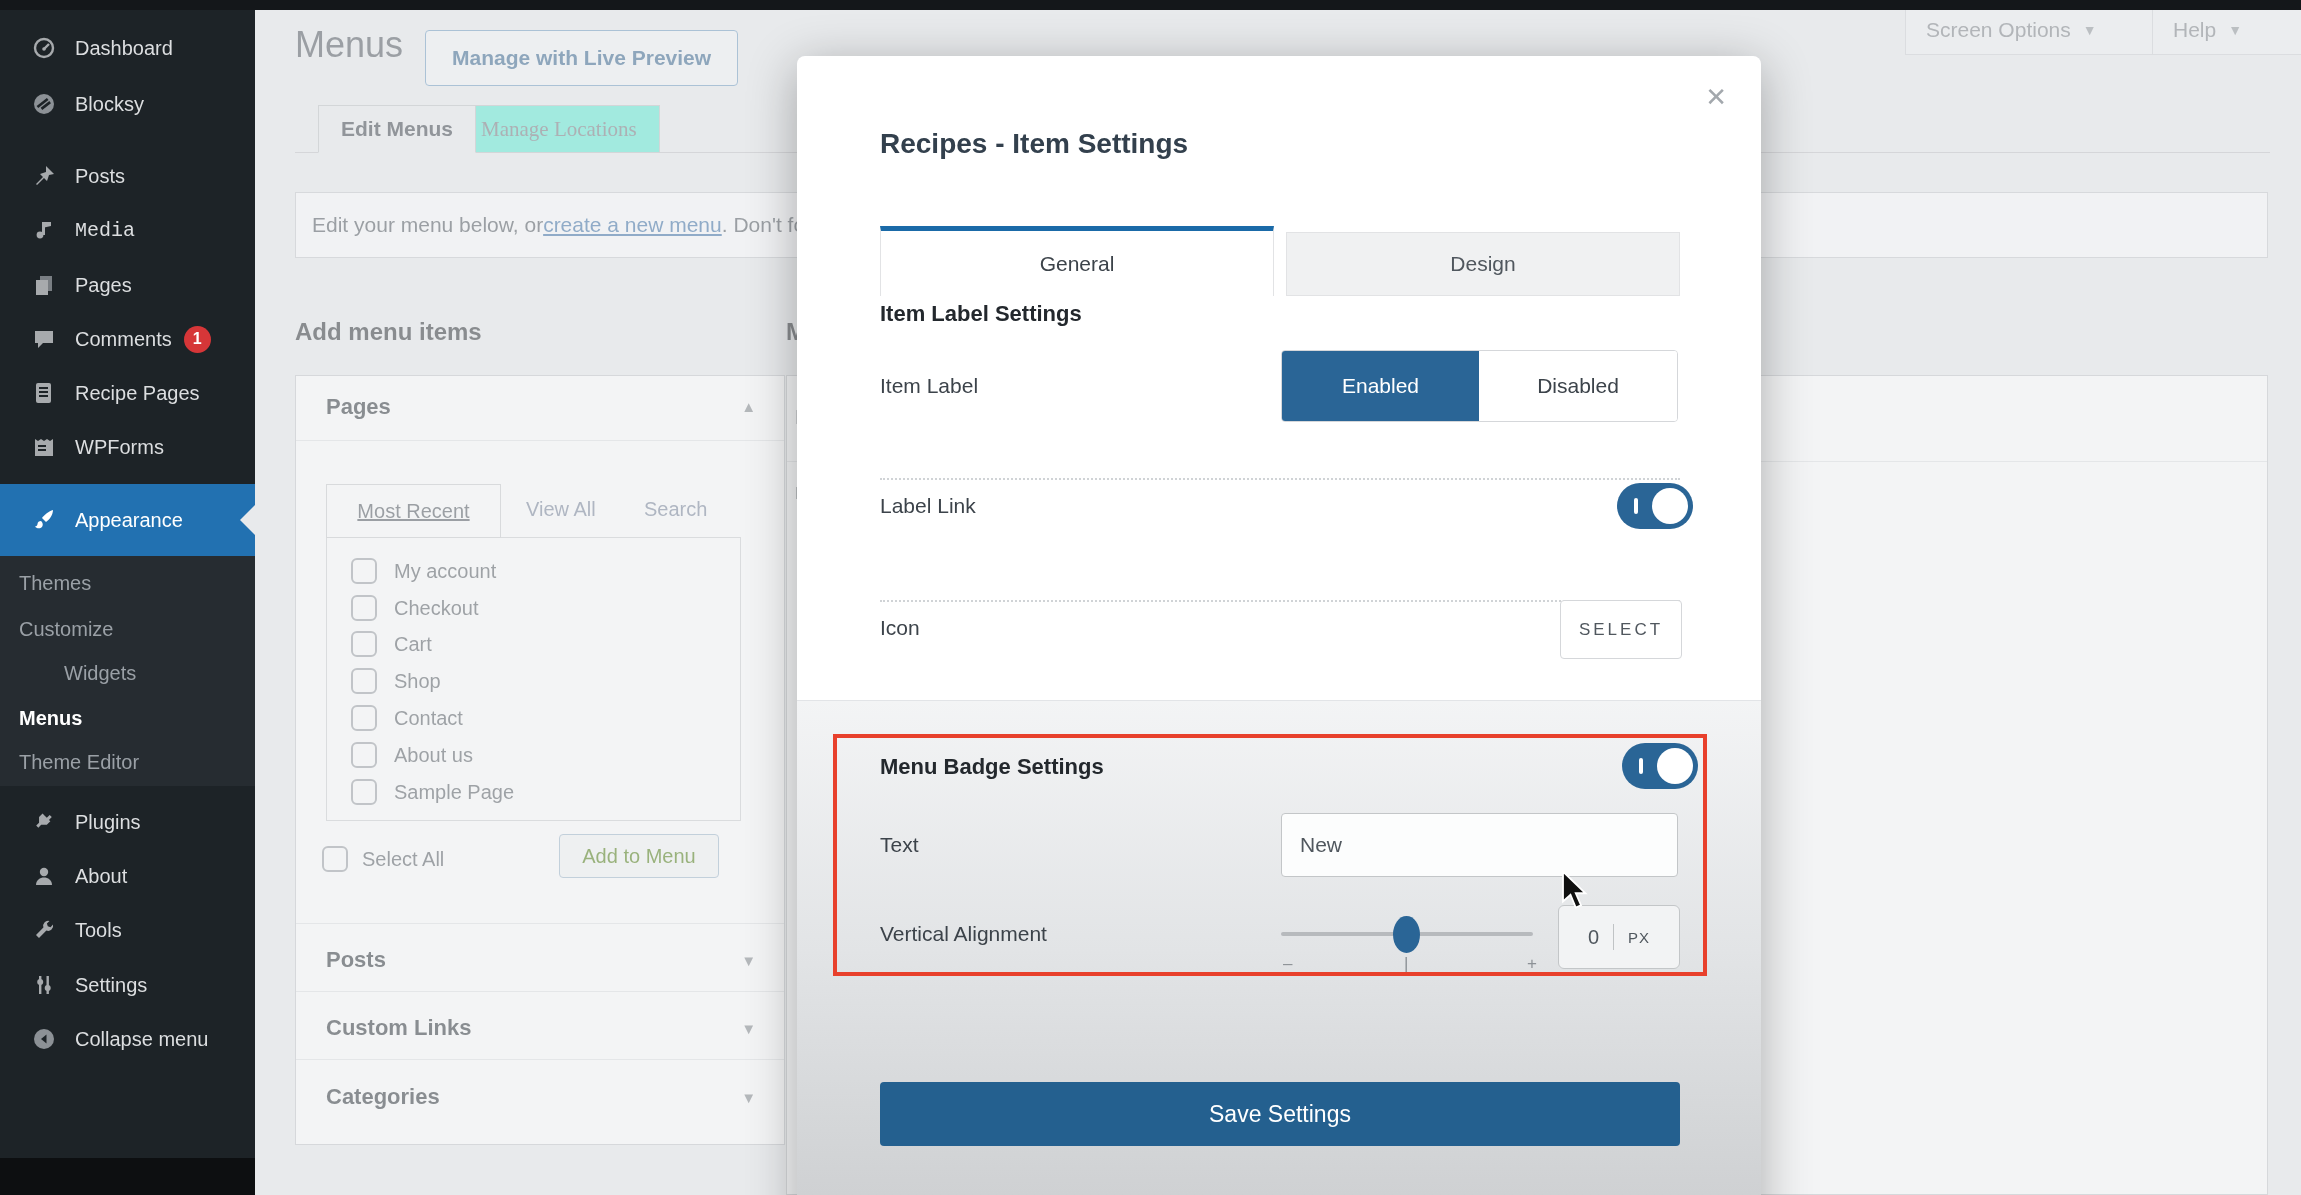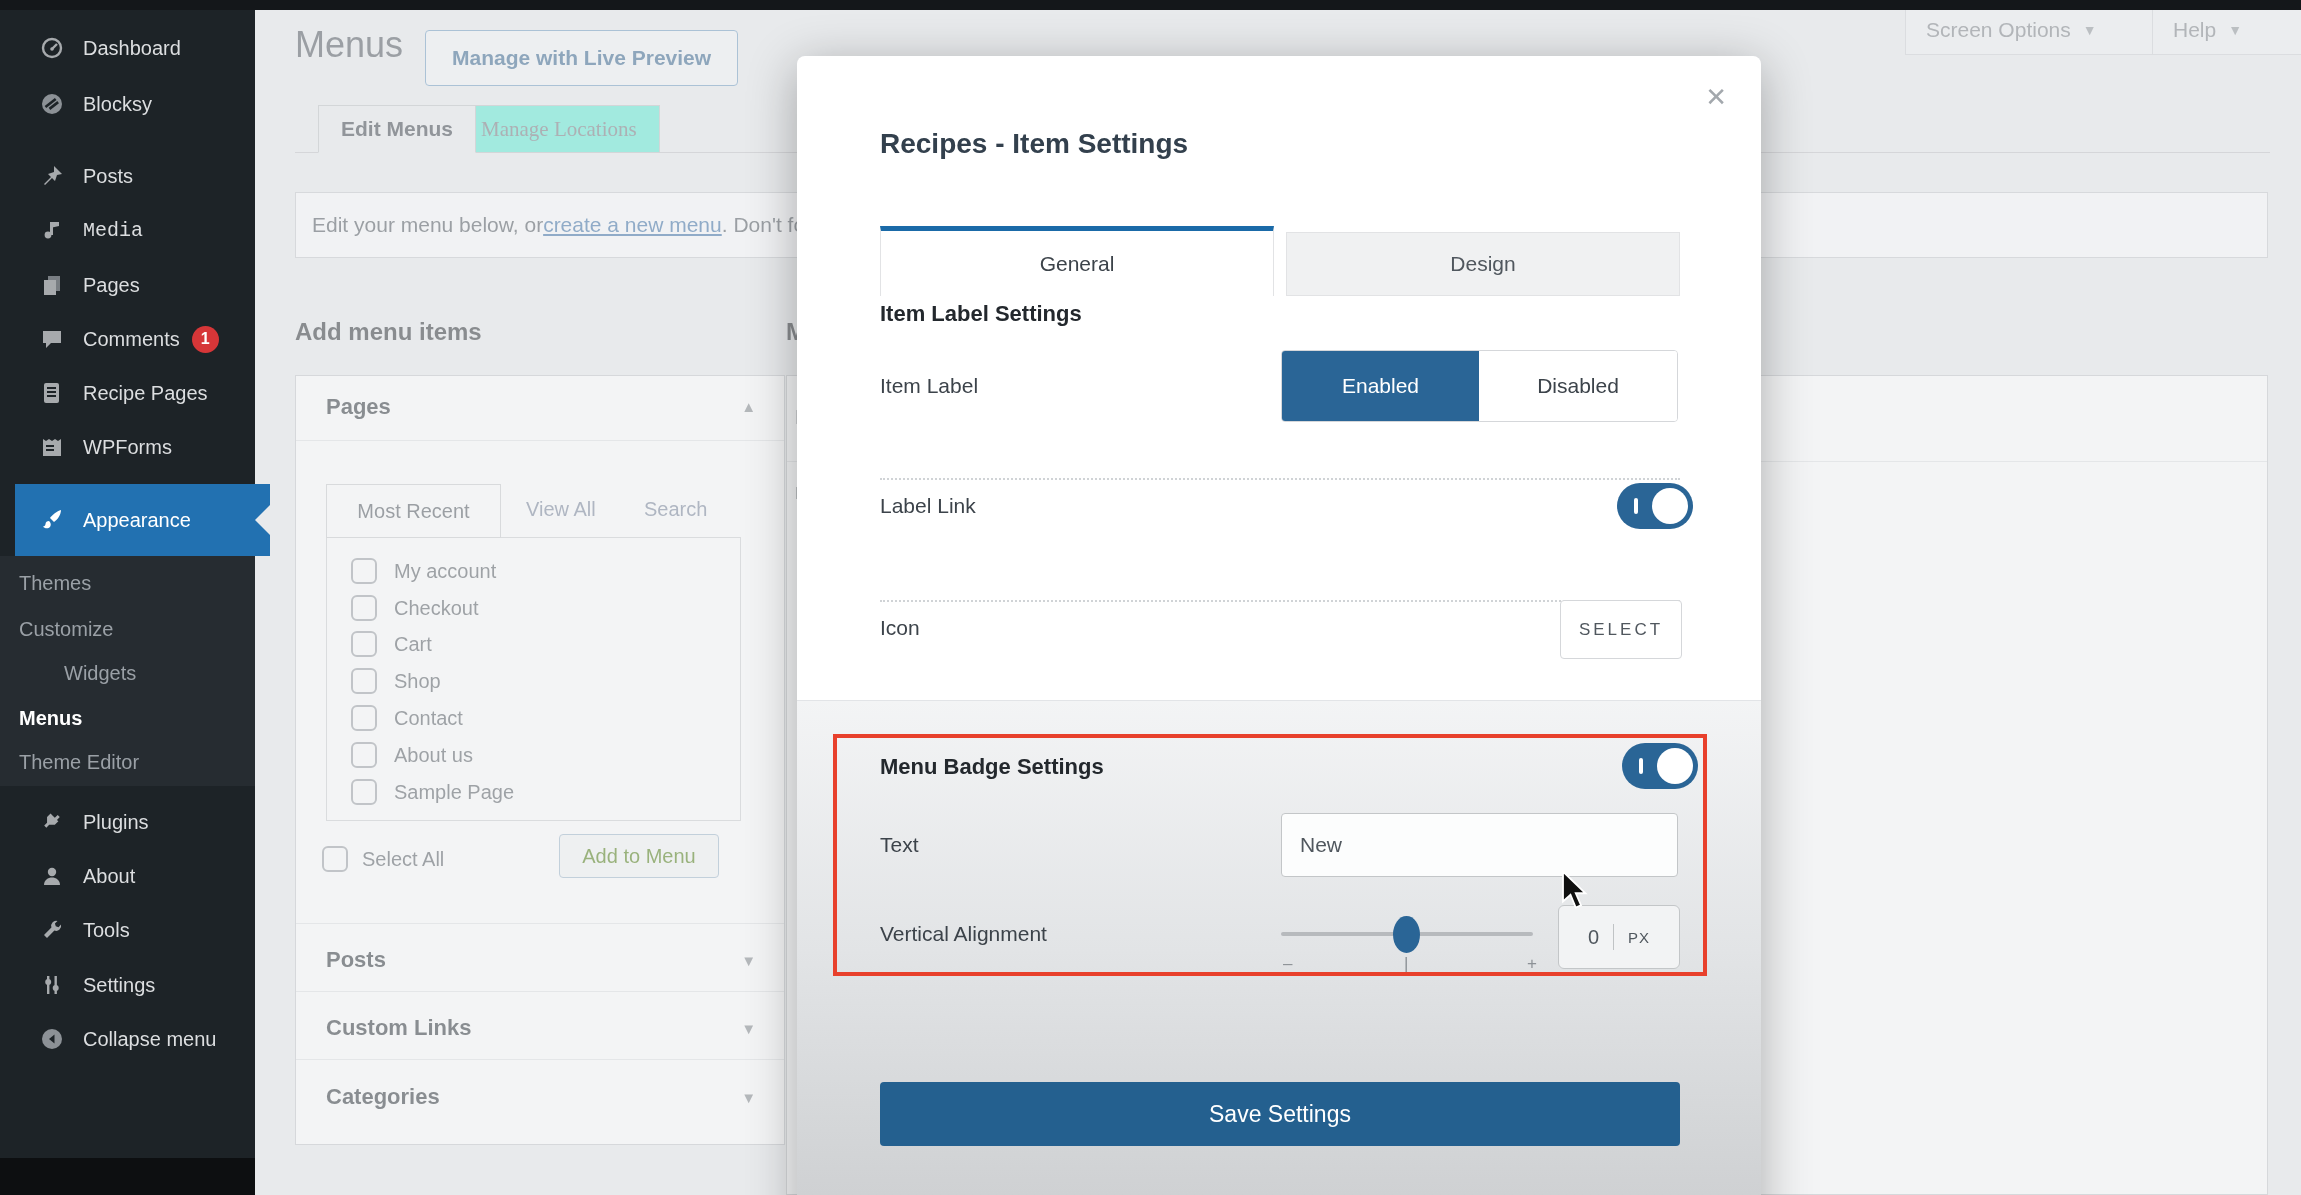--- a/index.html
+++ b/index.html
@@ -2,22 +2,22 @@
 <html><head>
 <meta charset="utf-8">
 <style>
   html,body{margin:0;padding:0;}
   .stage{position:relative;width:2301px;height:1195px;background:#e8eaec;overflow:hidden;
          font-family:"Liberation Sans",sans-serif;-webkit-font-smoothing:antialiased;}
   
   .topbar{position:absolute;left:0;top:0;width:2301px;height:10px;background:#14171a;z-index:7;}
   
   .sidebar{position:absolute;left:0;top:0;width:255px;height:1195px;background:#1d2327;z-index:6;}
-  .side-item{position:absolute;left:15px;width:255px;height:54px;display:flex;align-items:center;
-             padding-left:22px;box-sizing:border-box;color:#dcdee0;font-size:20px;cursor:pointer;}
+  .side-item{position:absolute;left:0;width:255px;height:54px;display:flex;align-items:center;
+             padding-left:29px;box-sizing:border-box;color:#dcdee0;font-size:20px;cursor:pointer;}
   .side-item .ic{width:30px;display:flex;justify-content:center;margin-right:16px;flex:0 0 30px;}
   .side-item.active{background:#2271b1;color:#fff;height:72px;}
   .side-item.active::after{content:'';position:absolute;right:0;top:50%;transform:translateY(-50%);
      border:15px solid transparent;border-right:15px solid #e8eaec;border-left:0;}
   .badge{background:#d63638;color:#fff;border-radius:50%;min-width:27px;height:27px;display:inline-flex;
          align-items:center;justify-content:center;font-size:16px;margin-left:12px;font-weight:bold;}
   .submenu{position:absolute;left:0;top:556px;width:255px;height:230px;background:#262c31;}
   .sub-item{position:absolute;left:19px;font-size:20px;color:#9aa0a6;cursor:pointer;line-height:28px;}
   .sub-item.current{color:#fff;font-weight:bold;}
   .side-foot{position:absolute;left:0;top:1158px;width:255px;height:37px;background:#0d0f11;}
@@ -39,21 +39,21 @@
     border:1px solid #c8cacd;box-sizing:border-box;display:flex;align-items:center;padding-left:16px;
     font-size:21px;color:#50575e;white-space:nowrap;overflow:hidden;}
   .notice a{color:#3a6ea5;text-decoration:underline;}
   .colhead{position:absolute;top:318px;font-size:24px;font-weight:600;color:#2c3135;}
   .panel{position:absolute;background:#fff;border:1px solid #c6c8cb;box-sizing:border-box;}
   .left-panel{left:40px;top:375px;width:490px;height:770px;}
   .acc-label{position:absolute;left:30px;font-size:22px;font-weight:bold;color:#2c3338;}
   .acc-caret{position:absolute;right:28px;font-size:15px;color:#82878c;}
   .hline{position:absolute;left:0;width:100%;border-top:1px solid #e1e3e6;}
   .mr-tab{position:absolute;left:30px;top:108px;width:175px;height:54px;border:1px solid #c9cbce;background:#fff;
-    display:flex;align-items:center;justify-content:center;font-size:20px;color:#50575e;box-sizing:border-box;z-index:2;}
+    display:flex;align-items:center;justify-content:center;font-size:20px;color:#50575e;box-sizing:border-box;z-index:2;text-decoration:underline;}
   .txt-tab{position:absolute;top:122px;font-size:20px;color:#78849a;}
   .list-box{position:absolute;left:30px;top:161px;width:415px;height:284px;border:1px solid #cdd0d2;box-sizing:border-box;}
   .cb{position:absolute;width:26px;height:26px;border:2px solid #9ba0a5;border-radius:6px;background:#fff;box-sizing:border-box;}
   .cb-label{position:absolute;font-size:20px;color:#565c62;}
   .btn-add{position:absolute;left:263px;top:458px;width:160px;height:44px;border:1px solid #9eb7cb;border-radius:4px;
     display:flex;align-items:center;justify-content:center;font-size:20px;color:#4d7c0f;background:#f4f6f7;box-sizing:border-box;}
   .middle-box{left:531px;top:375px;width:1482px;height:820px;}
   .mn-label{position:absolute;left:8px;top:30px;font-size:20px;color:#3c434a;}
   .mn-hint{position:absolute;left:8px;top:108px;font-size:17px;color:#565c62;white-space:nowrap;}
   

